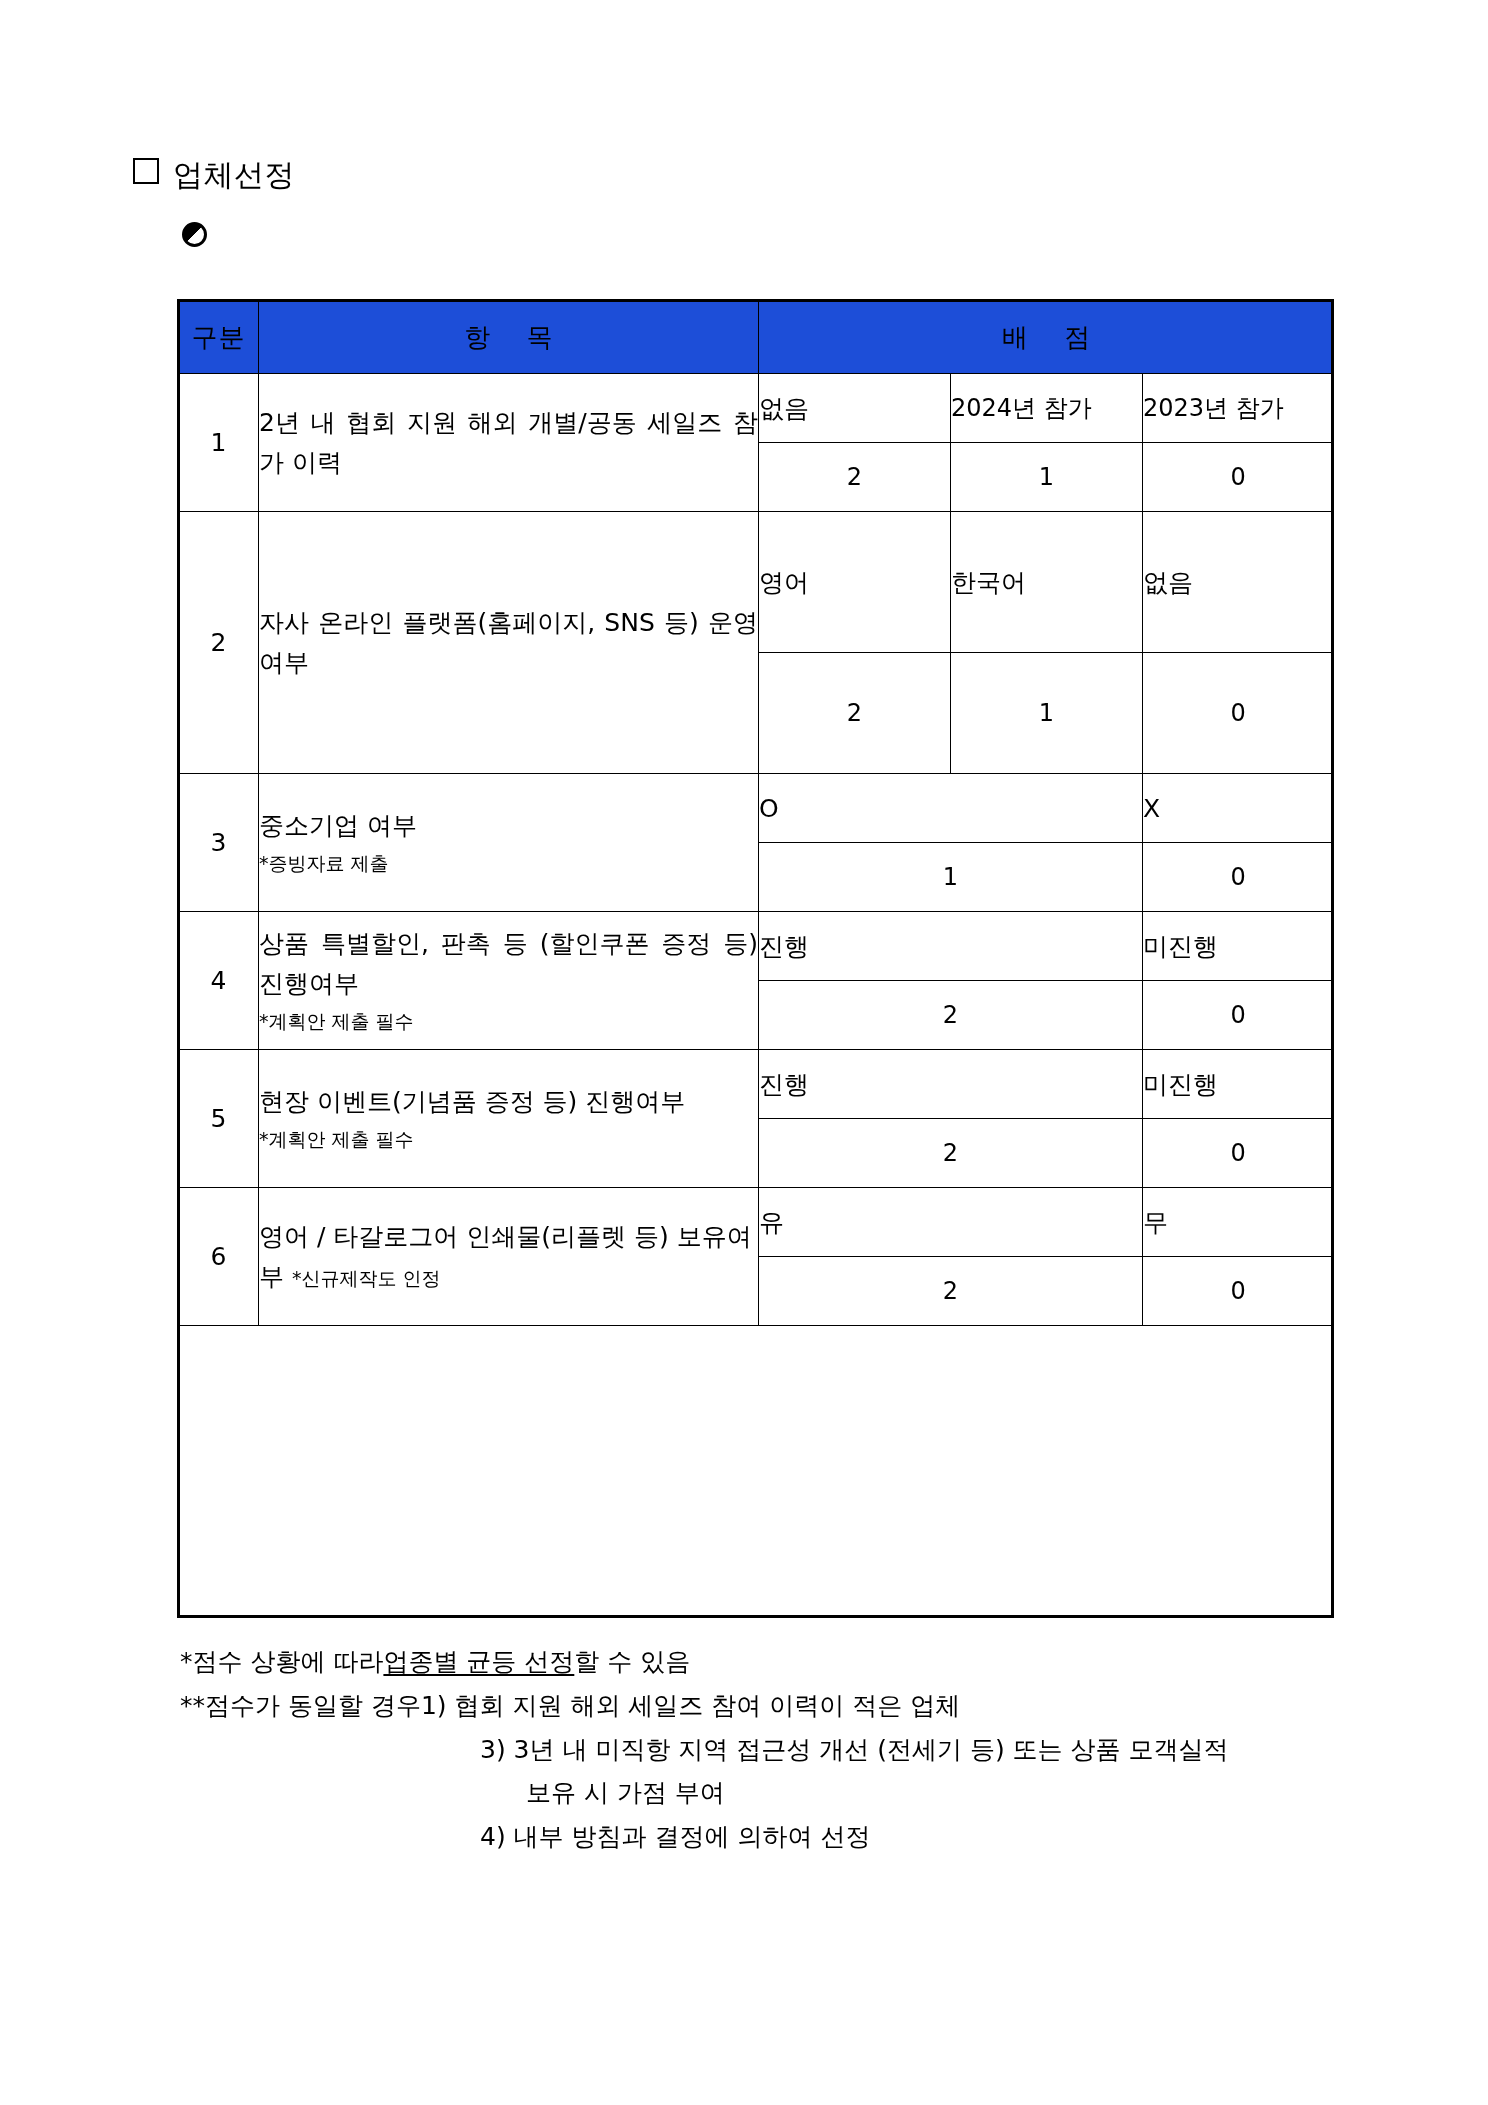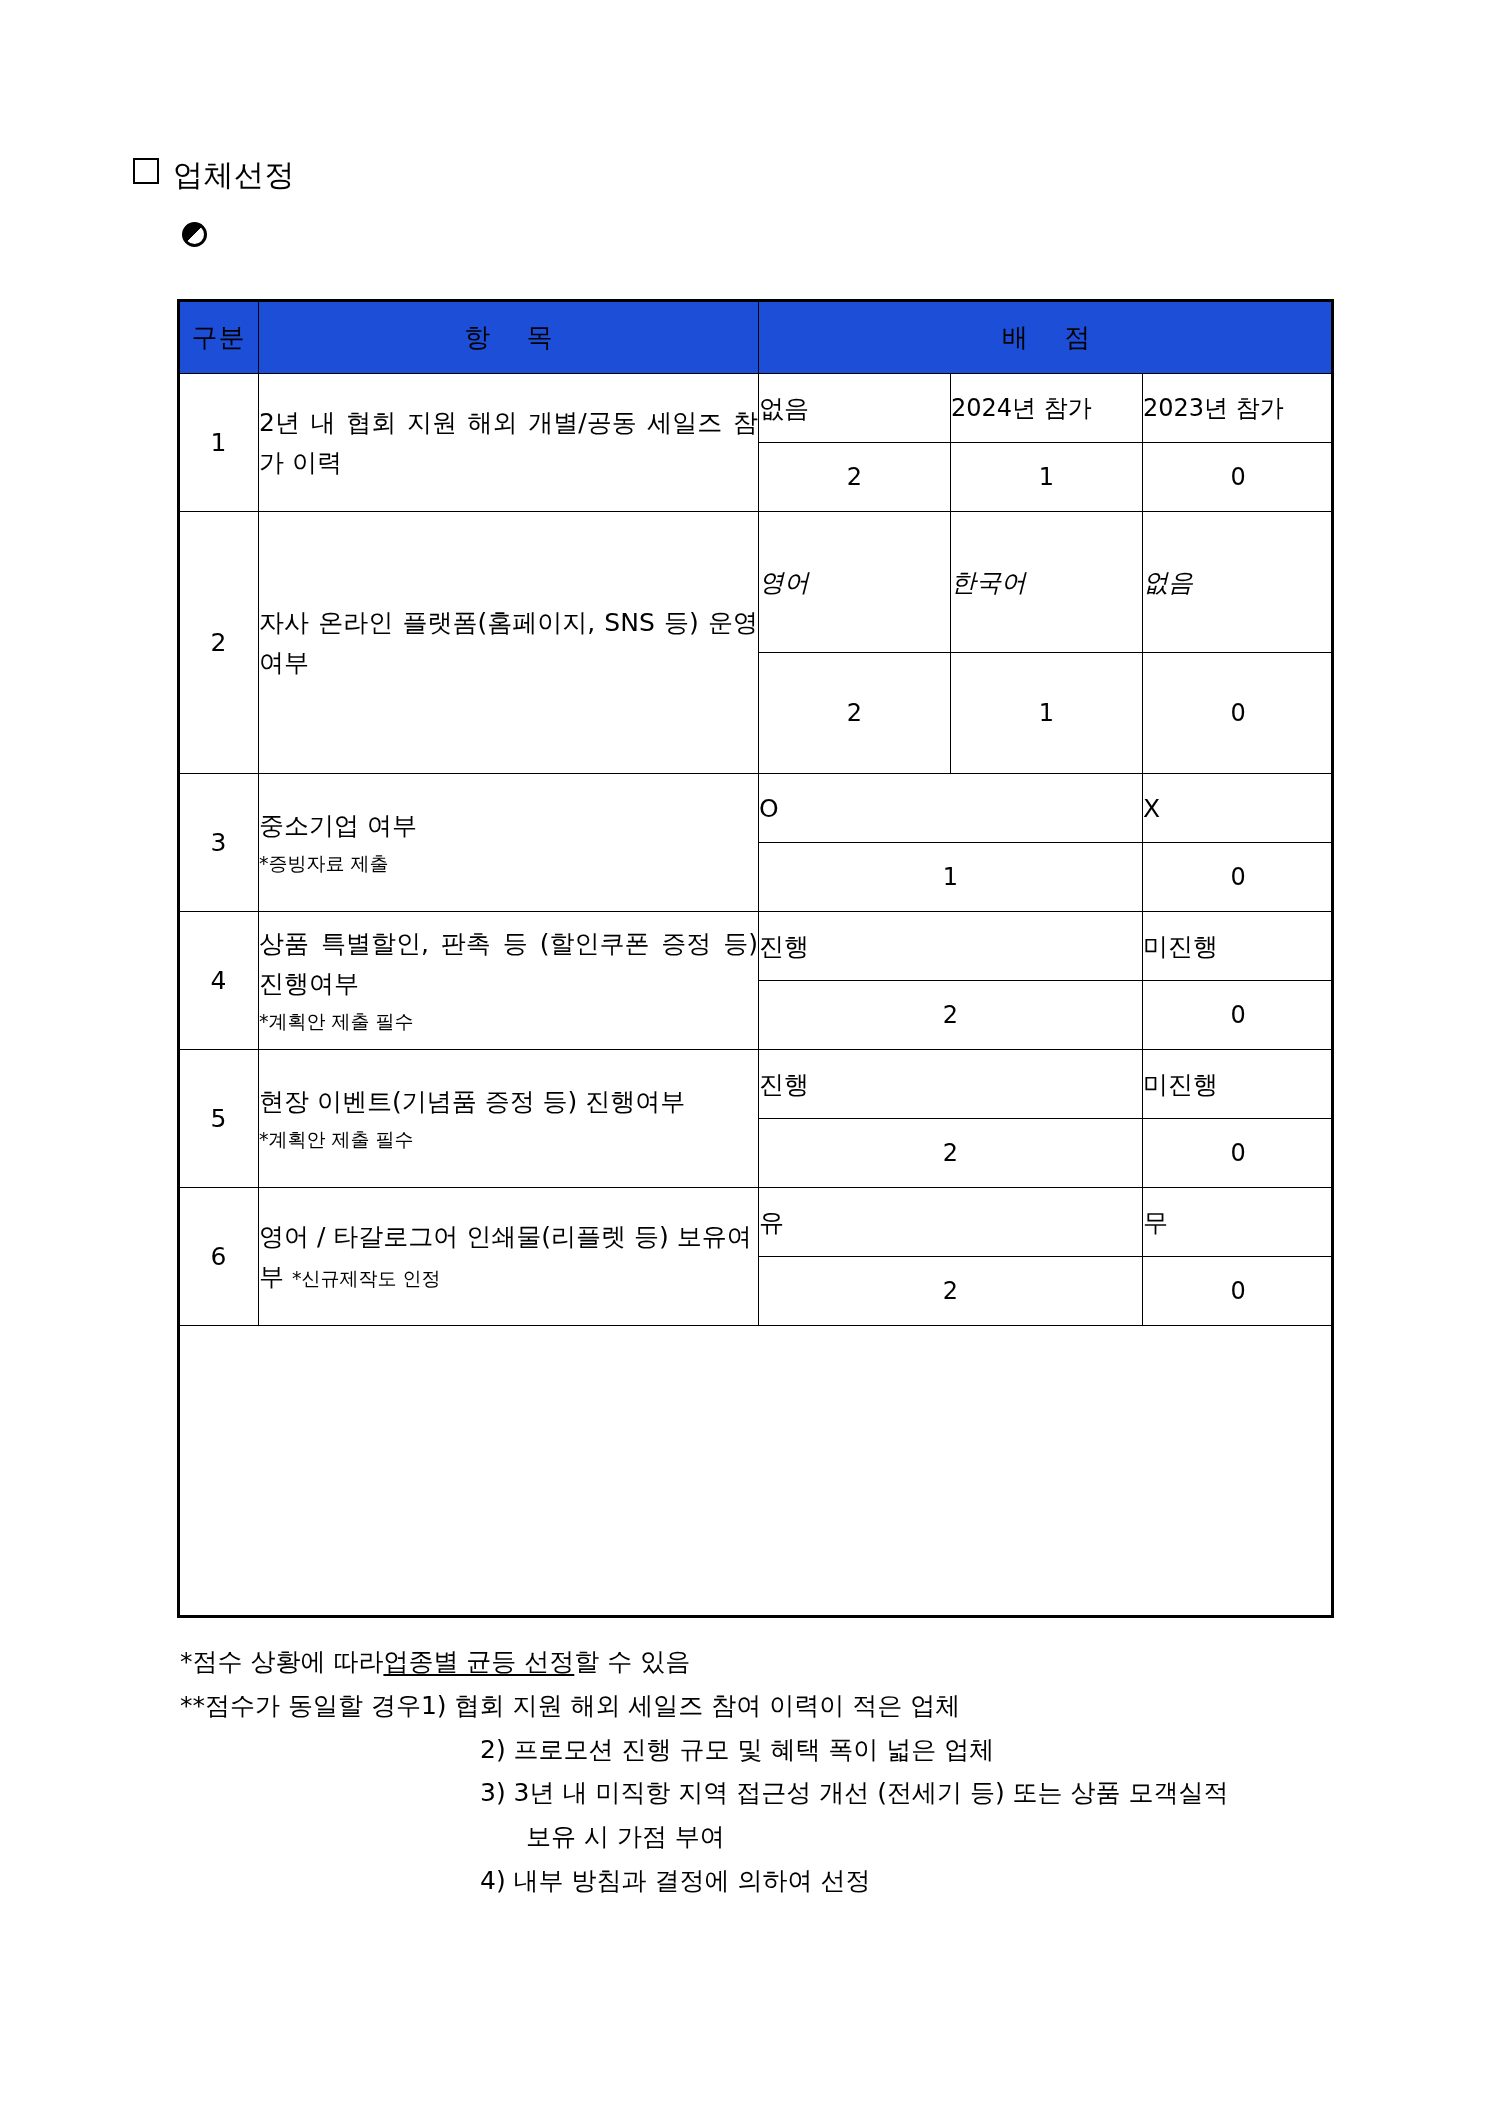--- a/index.html
+++ b/index.html
@@ -120,21 +120,21 @@
     height: 68px;
     margin-top: 48px;
   }
   .opt-cell.small { font-size: 24px; }
   .val-cell {
     text-align: center;
     font-size: 24px;
     height: 68px;
   }
   .tall2 { height: 120px; }
-  .tall3 { height: 140px; font-style: italic; }
+  .tall3 { height: 140px; }
 
   
   .footnotes {
     position: absolute;
     left: 180px;
     top: 1640px;
     width: 1200px;
     font-size: 25px;
     line-height: 1.75;
   }
@@ -266,20 +266,19 @@
   <div class="outer-border"></div>
 
   <div class="footnotes">
     <div class="row">
       <span>*점수 상황에 따라ㅤ</span><span class="ul-underline">업종별 균등 선정</span><span>ㅤ할 수 있음</span>
     </div>
     <div class="row">
       <span>**점수가 동일할 경우</span>ㅤ<span>1) 협회 지원 해외 세일즈 참여 이력이 적은 업체</span>
     </div>
     <div class="sub-list">
-      <div class="row">2) 프로모션 진행 규모 및 혜택 폭이 넓은 업체</div>
       <div class="row">3) 3년 내 미직항 지역 접근성 개선 (전세기 등) 또는 상품 모객실적</div>
       <div class="row wrap2">보유 시 가점 부여</div>
       <div class="row">4) 내부 방침과 결정에 의하여 선정</div>
     </div>
   </div>
 
 </div>
 
 </body></html>

